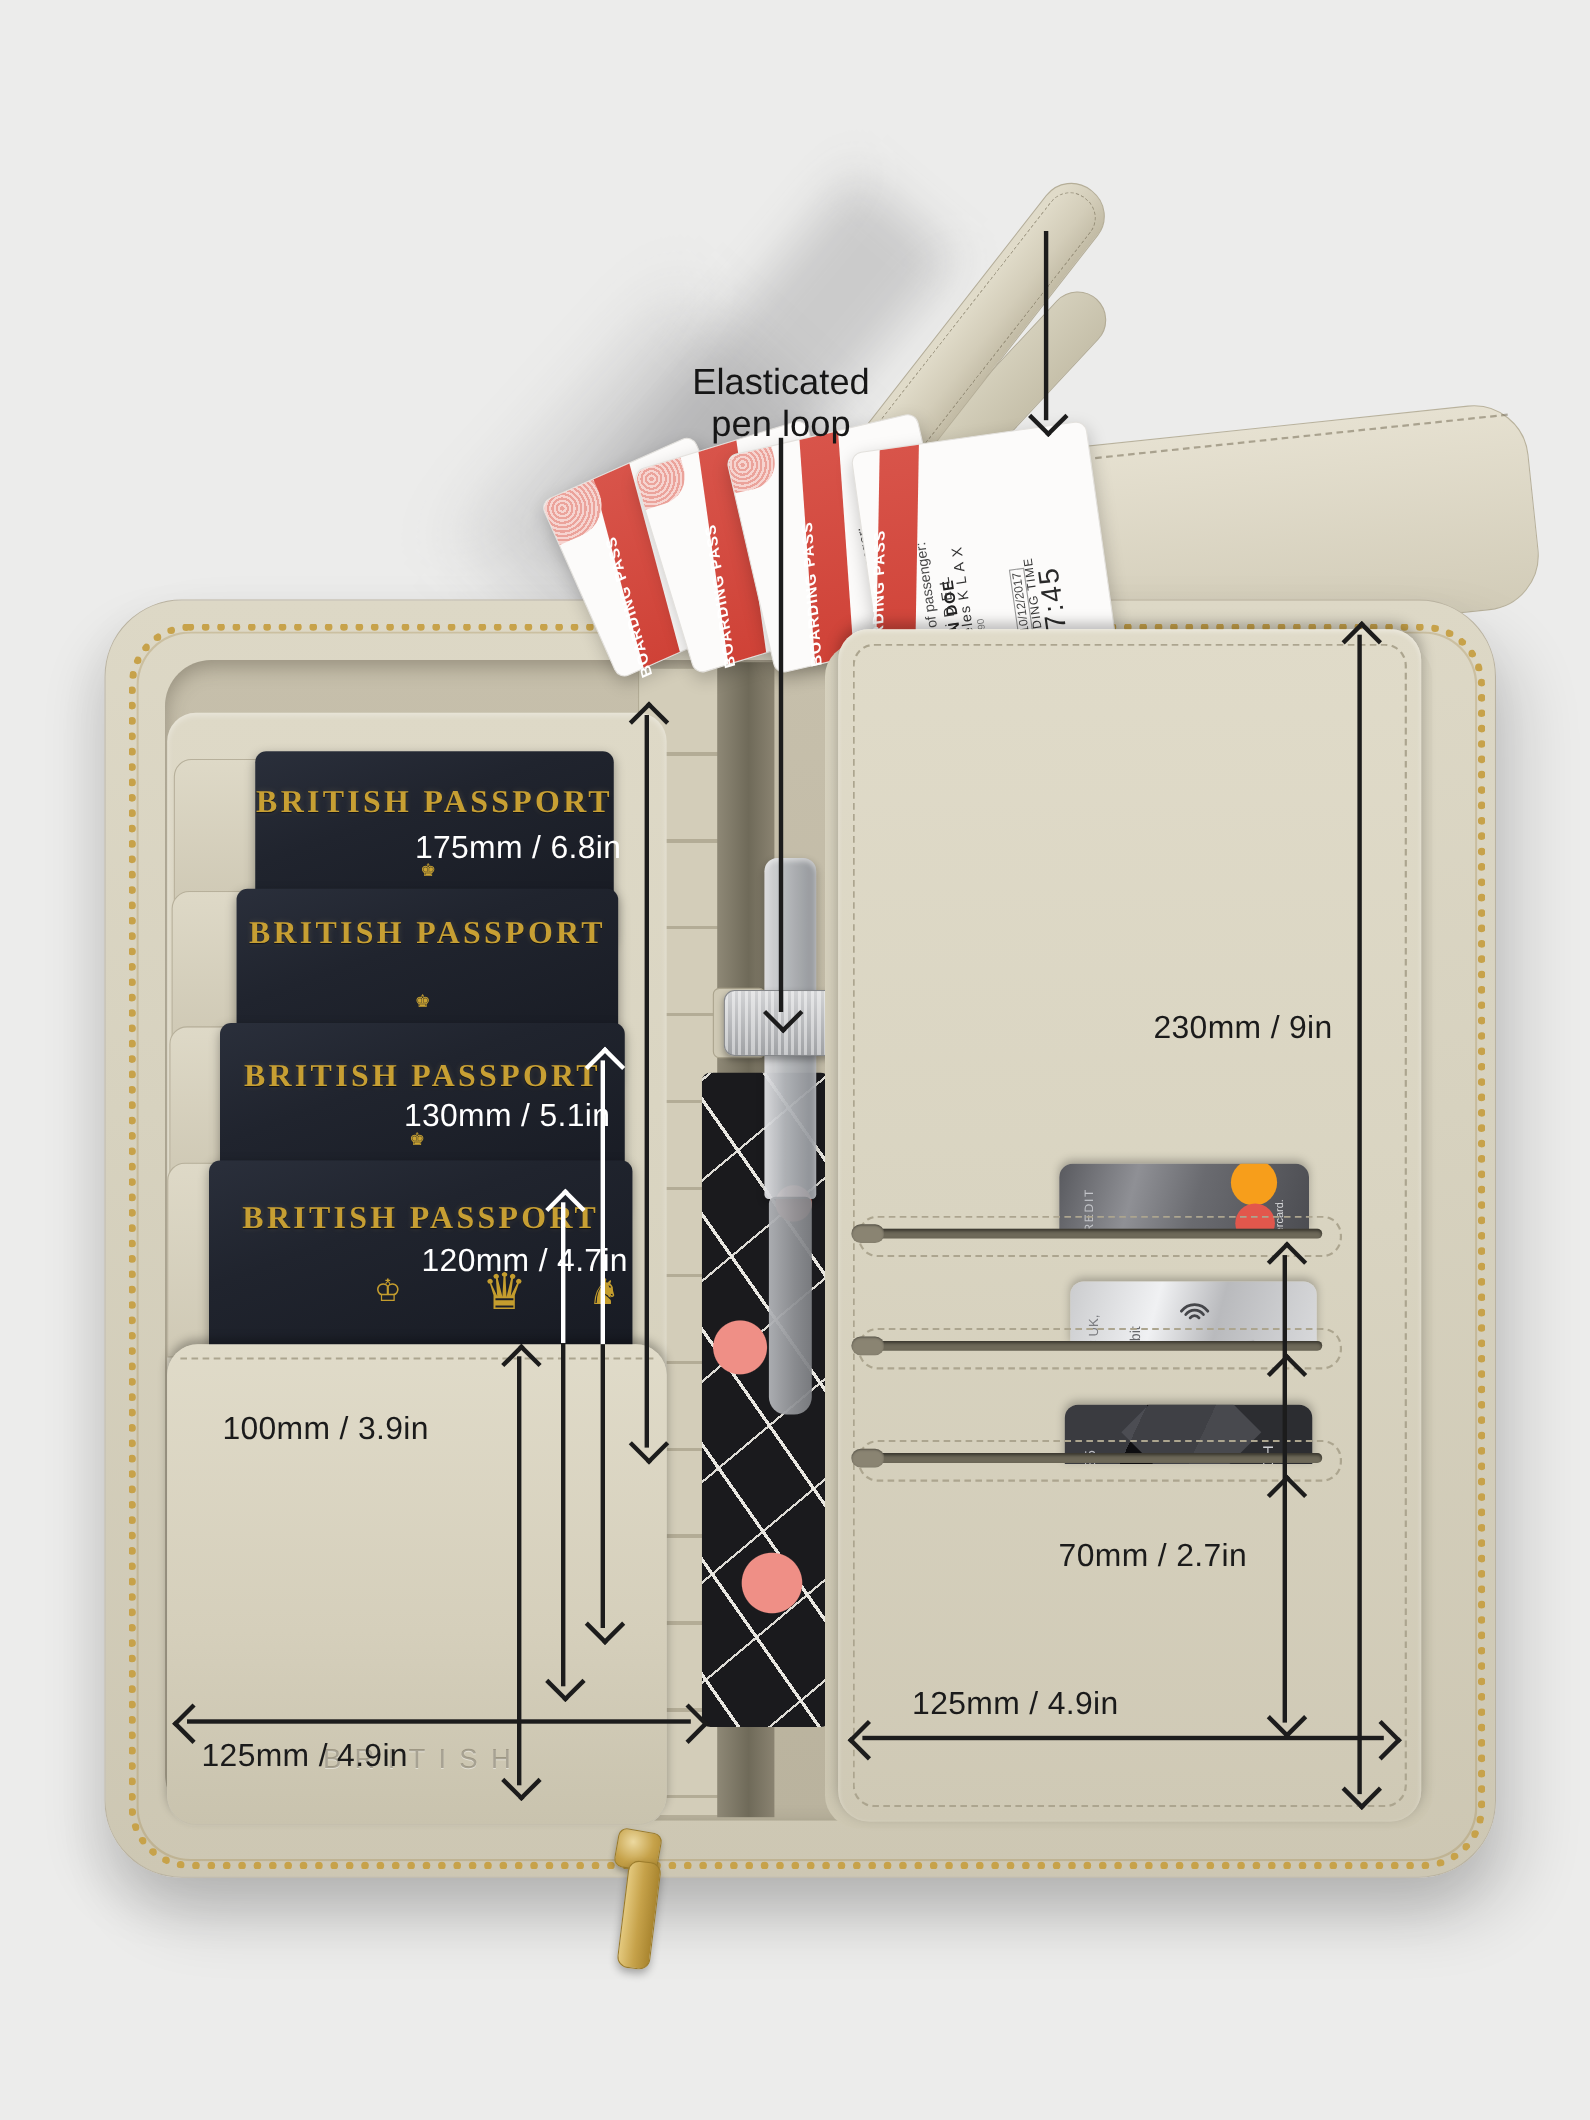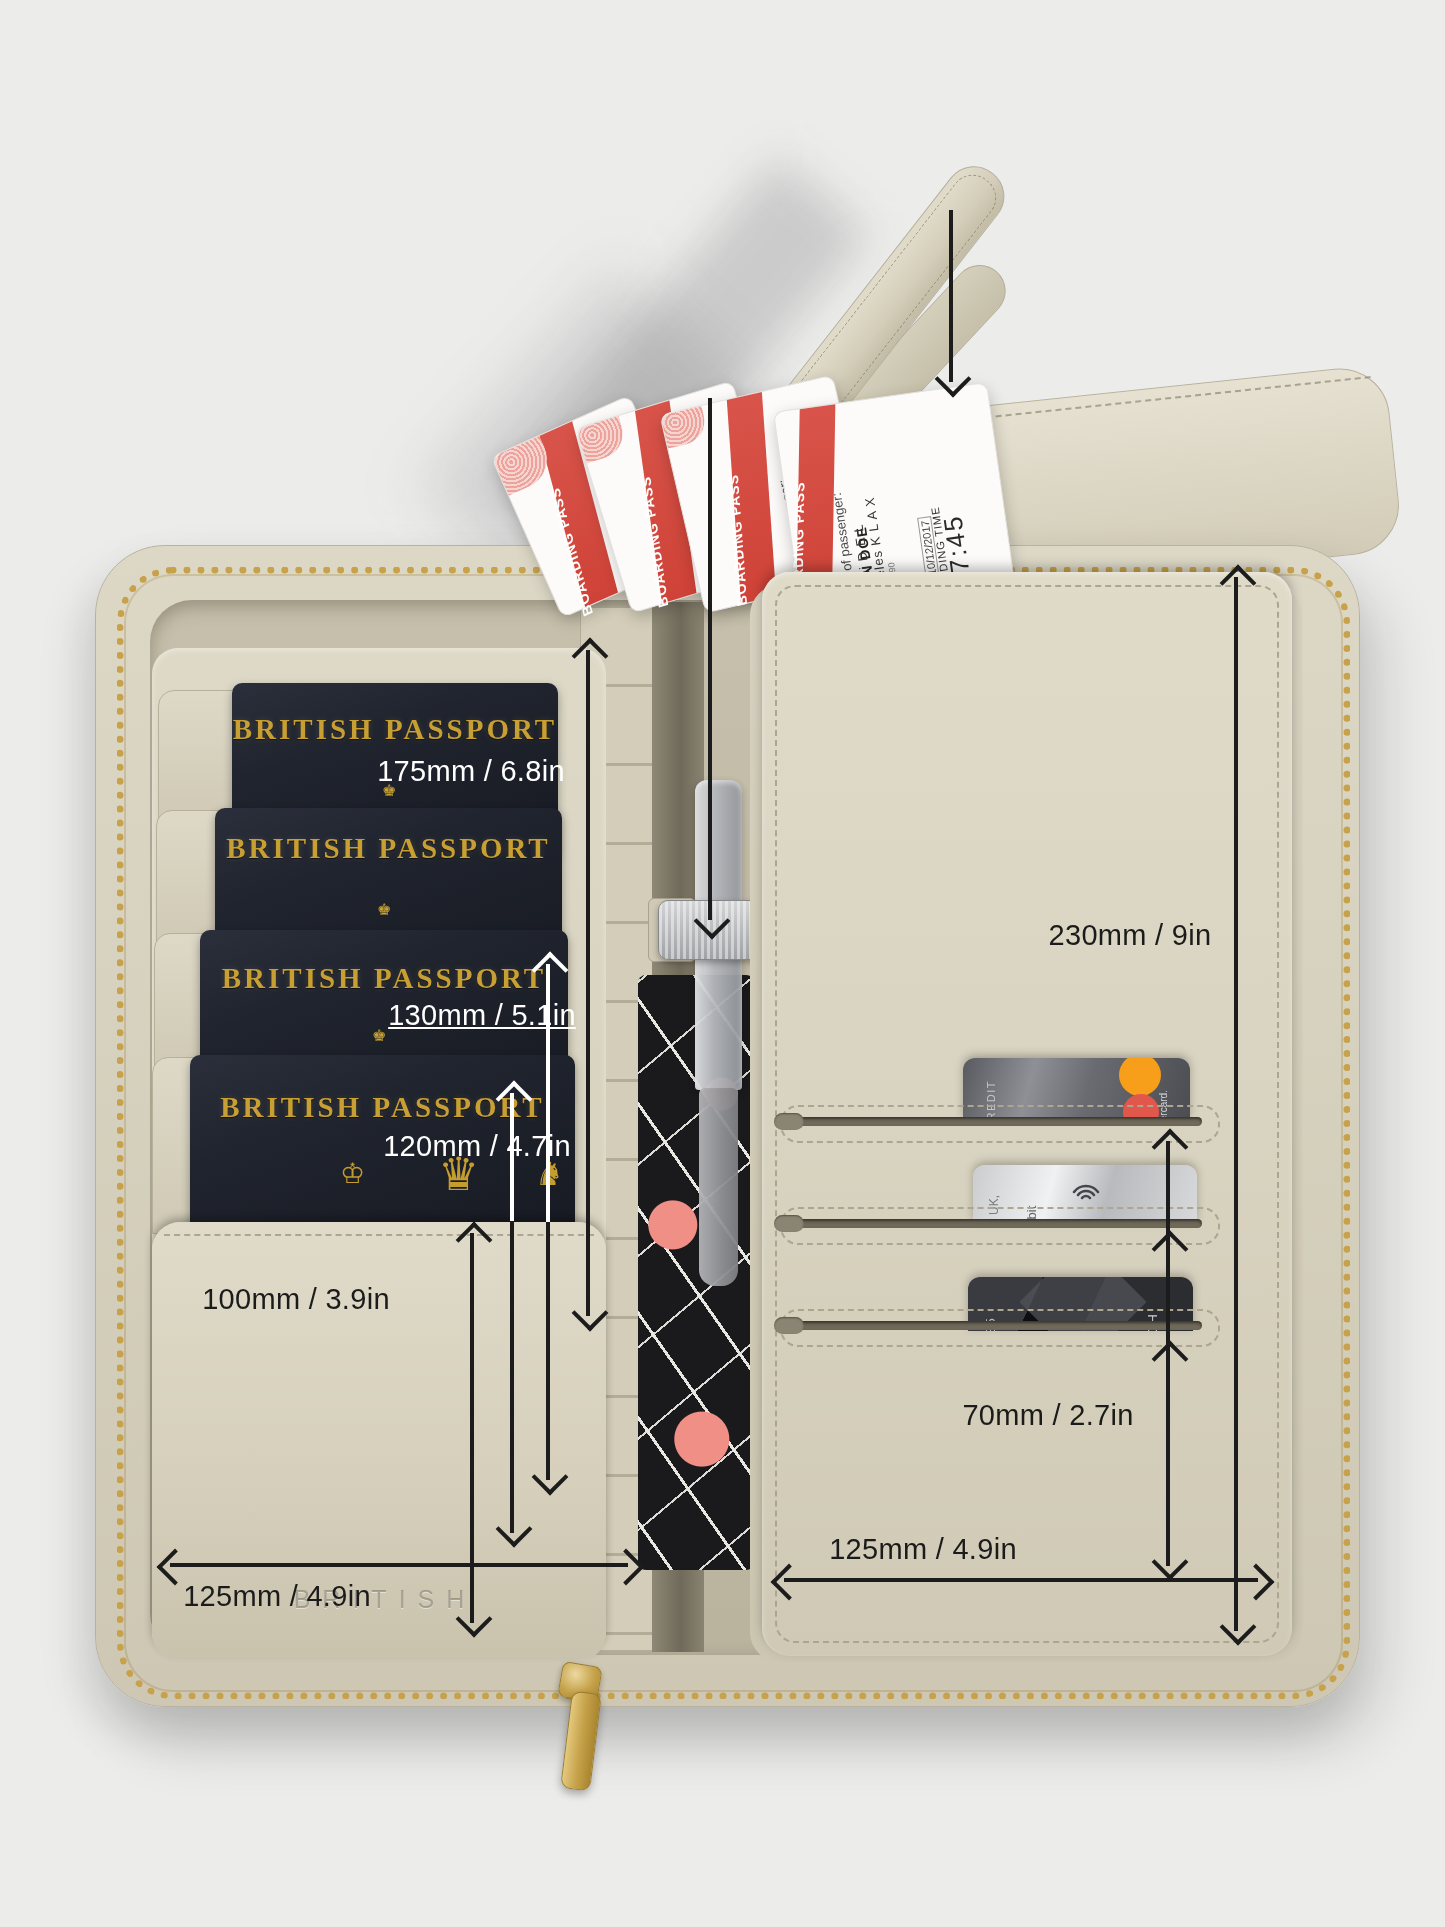--- a/index.html
+++ b/index.html
@@ -248,33 +248,37 @@
 
   <div class="abs gold" style="left:560px;top:1664px;width:38px;height:34px;border-radius:8px;transform:rotate(10deg);
               border:1px solid #9b7c2c;box-shadow:0 3px 6px rgba(0,0,0,.3);"></div>
   <div class="abs" style="left:566px;top:1692px;width:28px;height:96px;border-radius:10px;transform:rotate(7deg);
               background:linear-gradient(90deg,#e4c97e,#c6a24a 50%,#a9852f);
               border:1px solid #9b7c2c;box-shadow:0 4px 8px rgba(0,0,0,.3);"></div>
 
   <div class="vline" style="left:949px;top:210px;height:172px;"></div>
   <div class="chev down" style="left:940px;top:366px;"></div>
 
+  <div class="callout" style="left:710px;top:328px;">
+     <div>Elasticated</div>
+     <div>pen loop</div>
+  </div>
   <div class="vline" style="left:708px;top:398px;height:522px;"></div>
   <div class="chev down" style="left:699px;top:908px;"></div>
 
   <div class="vline" style="left:586px;top:650px;height:666px;"></div>
   <div class="chev up" style="left:577px;top:643px;"></div>
   <div class="chev down" style="left:577px;top:1300px;"></div>
   <div class="lbl white" style="left:471px;top:755px;">175mm / 6.8in</div>
 
   <div class="vline white" style="left:546px;top:964px;height:258px;"></div>
   <div class="vline" style="left:546px;top:1222px;height:258px;"></div>
   <div class="chev up white" style="left:537px;top:957px;"></div>
   <div class="chev down" style="left:537px;top:1464px;"></div>
-  <div class="lbl white" style="left:482px;top:999px;text-decoration:underline;">130mm / 5.1in</div>
+  <div class="lbl white" style="left:461px;top:999px;">130mm / 5.1in</div>
 
   <div class="vline white" style="left:510px;top:1093px;height:128px;"></div>
   <div class="vline" style="left:510px;top:1221px;height:312px;"></div>
   <div class="chev up white" style="left:501px;top:1086px;"></div>
   <div class="chev down" style="left:501px;top:1516px;"></div>
   <div class="lbl white" style="left:477px;top:1130px;">120mm / 4.7in</div>
 
   <div class="vline" style="left:470px;top:1233px;height:390px;"></div>
   <div class="chev up" style="left:461px;top:1227px;"></div>
   <div class="chev down" style="left:461px;top:1606px;"></div>

